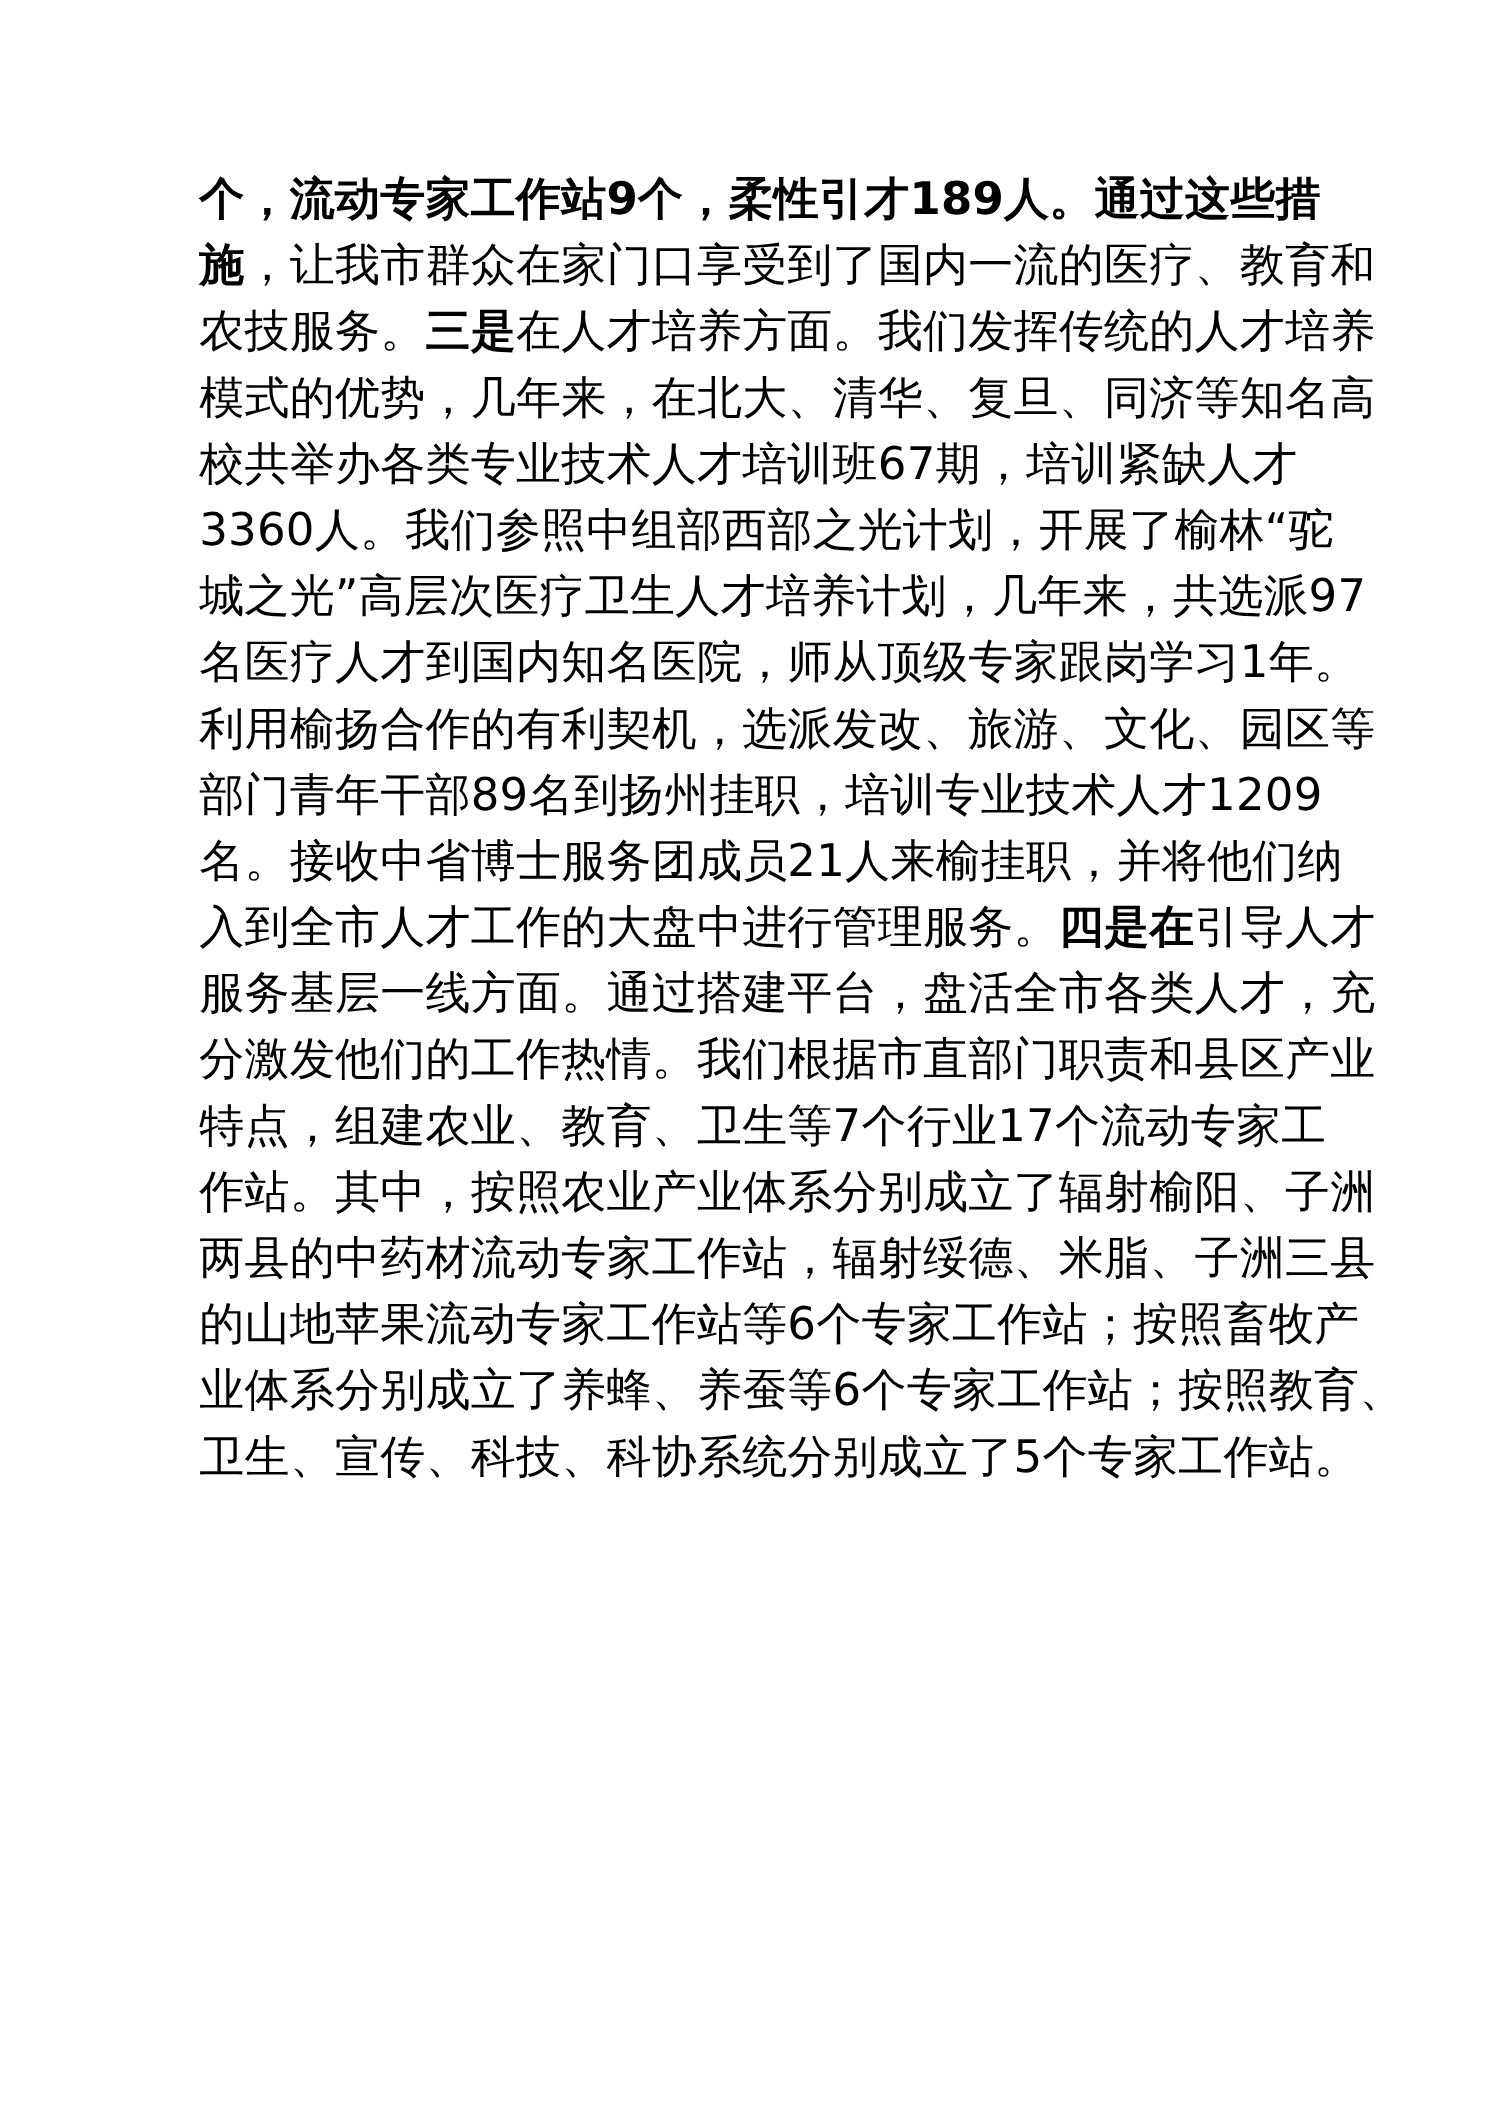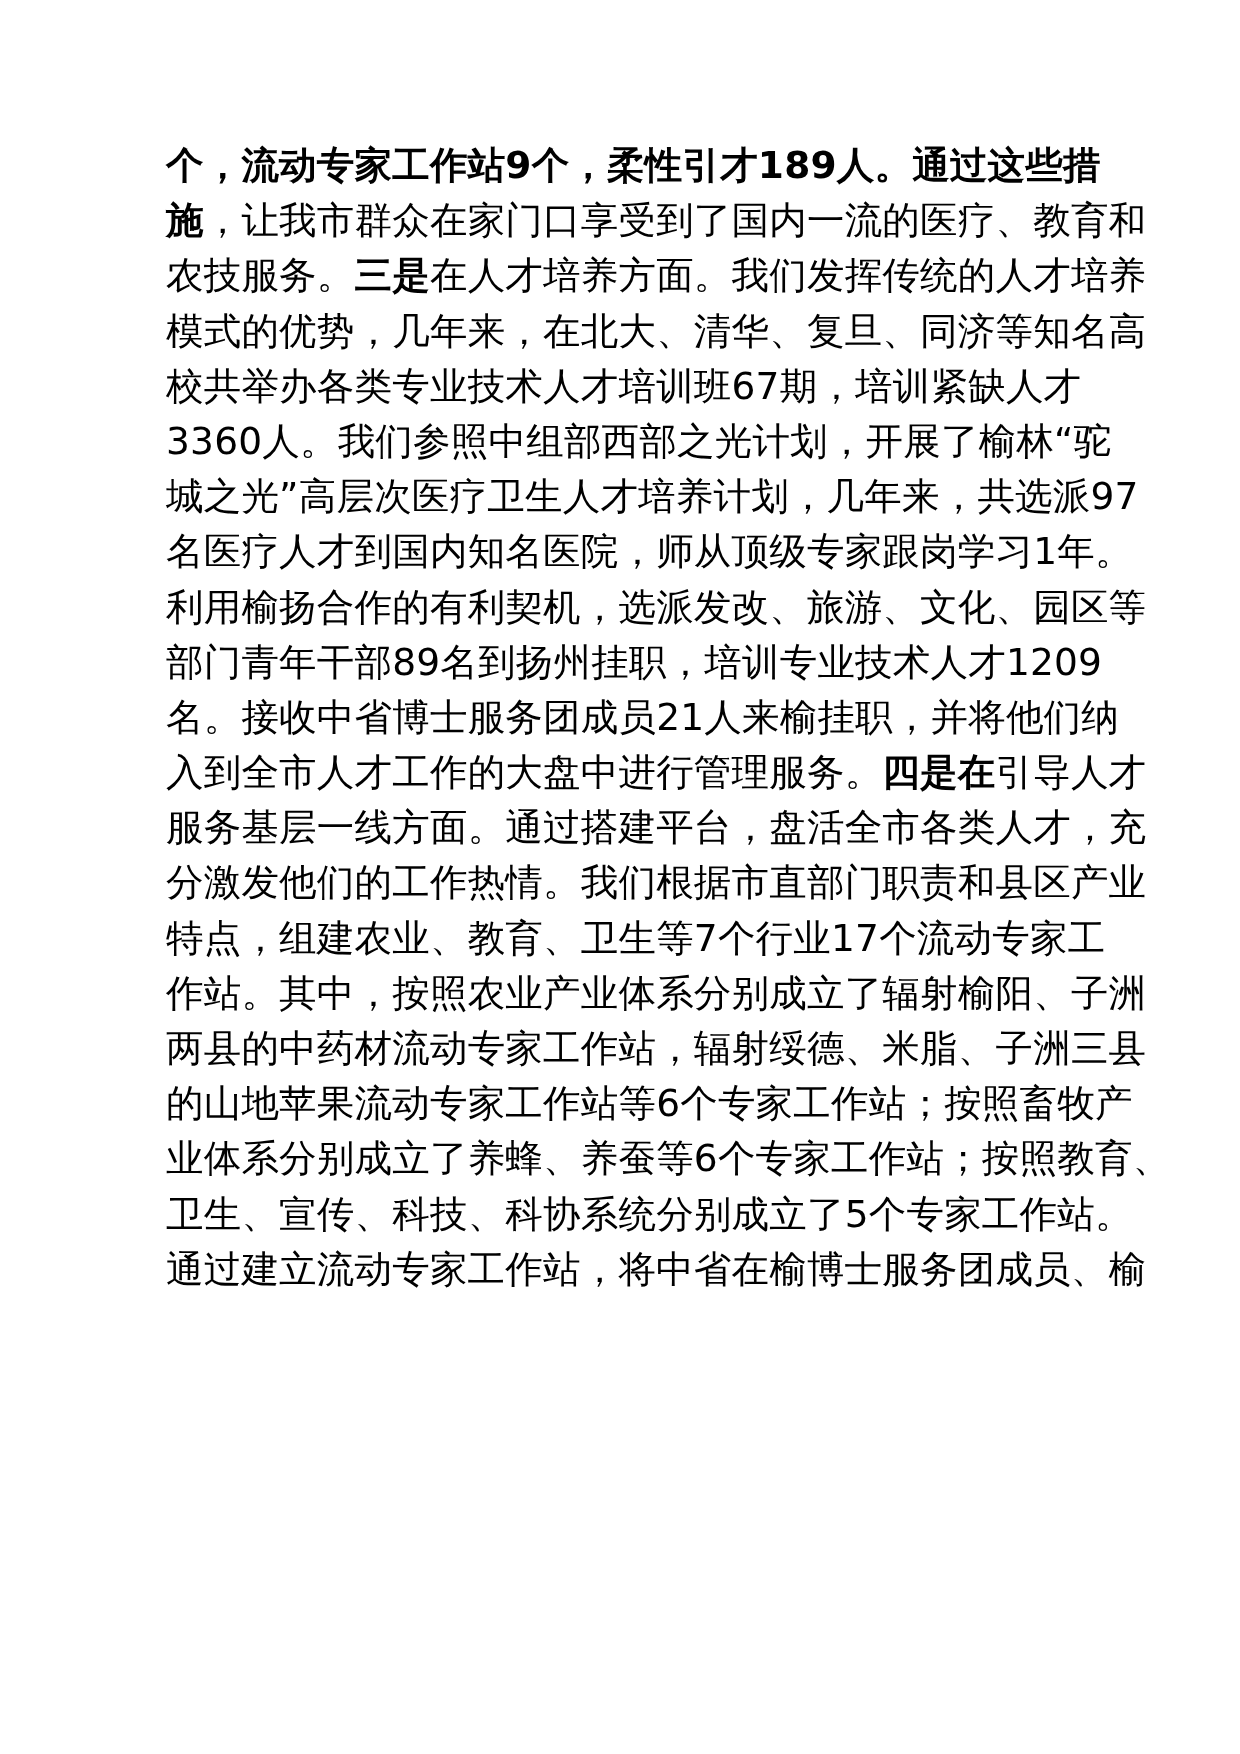--- a/index.html
+++ b/index.html
@@ -645,16 +645,15 @@
           <span>5</span>
           <span> </span>
           <span>个</span>
           <span>专</span>
           <span>家</span>
           <span>工</span>
           <span>作</span>
           <span>站</span>
           <span>。</span>
         </span>
-        <span class="line"><span>通过建立流动专家工作站，将中省在榆博士服务团成员、榆</span></span>
       </div>
   </div>
 </div>
 
 </body></html>

